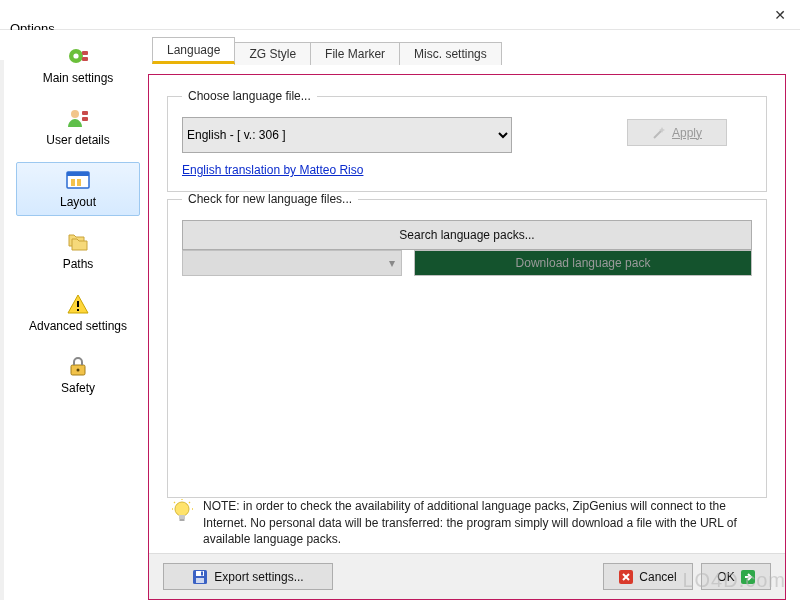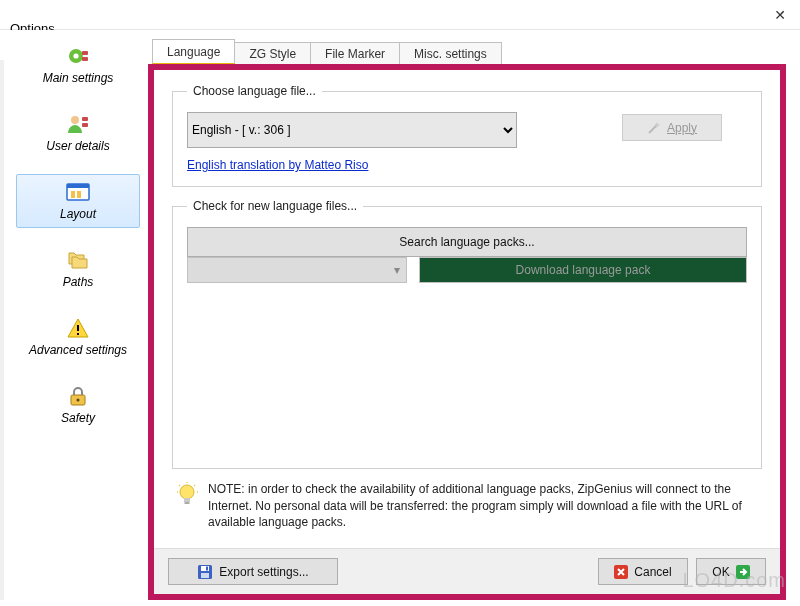--- a/index.html
+++ b/index.html
@@ -39,22 +39,21 @@
     flex: 1;
     display: flex;
     background: #fff;
   }
   
   .sidebar {
     width: 140px;
     padding: 8px 0 0 16px;
     display: flex;
     flex-direction: column;
-    gap: 14px;
-    font-style: italic;
+    gap: 8px;
   }
   .side-item {
     display: flex;
     flex-direction: column;
     align-items: center;
     justify-content: center;
     padding: 4px 4px 6px 4px;
     cursor: pointer;
     border: 1px solid transparent;
     border-radius: 2px;
@@ -87,34 +86,34 @@
     border-bottom: none;
     background: #f7f7f7;
     margin-right: -1px;
     cursor: pointer;
     color: #333;
     position: relative;
     top: 1px;
   }
   .tab.active {
     background: #fff;
-    border-bottom: 1px solid #eab308;
+    border-bottom: 3px solid #eab308;
     z-index: 2;
     top: 0;
     padding-top: 5px;
   }
   .panel {
     flex: 1;
-    border: 6px solid #be185d;
+    border: 1px solid #be185d;
     background: #fff;
     padding: 14px 18px 10px 18px;
     display: flex;
     flex-direction: column;
-    gap: 12px;
     position: relative;
+    margin-top: 10px;
   }
   fieldset {
     border: 1px solid #d0d0d0;
     padding: 14px 14px 14px 14px;
     margin: 0;
   }
   legend { padding: 0 6px; color: #222; }
   .row1 {
     display: flex;
     align-items: flex-start;

